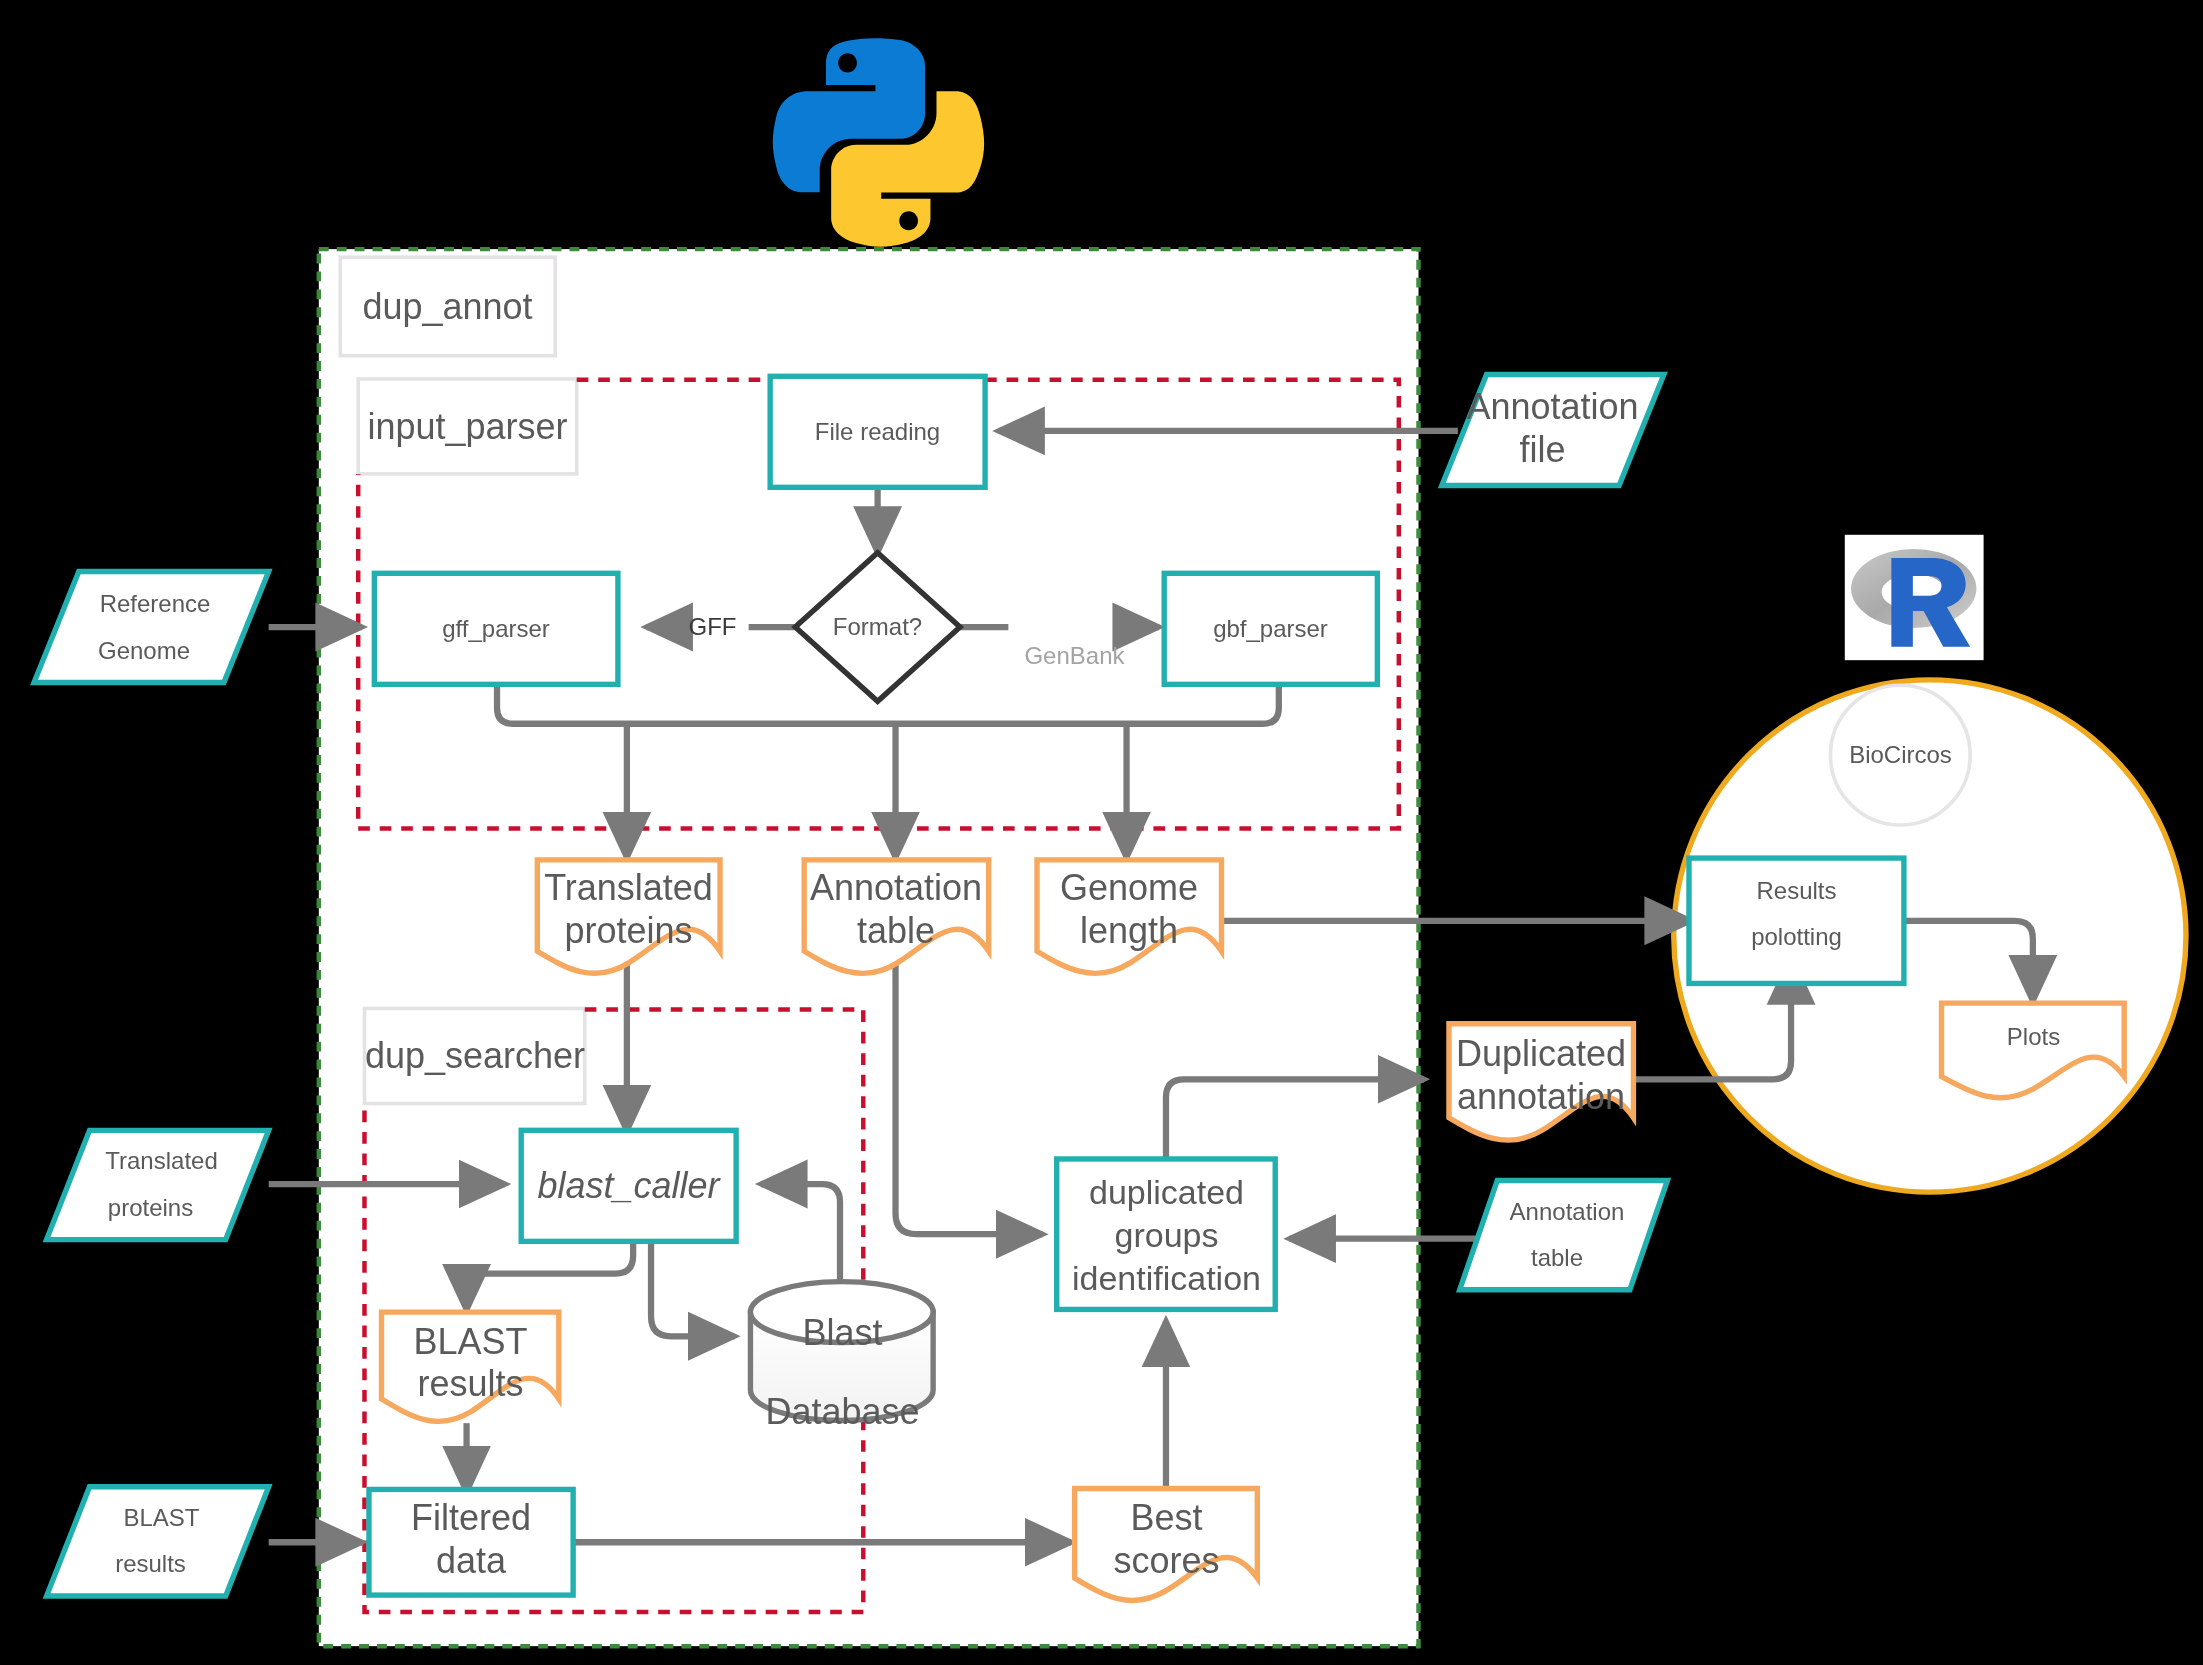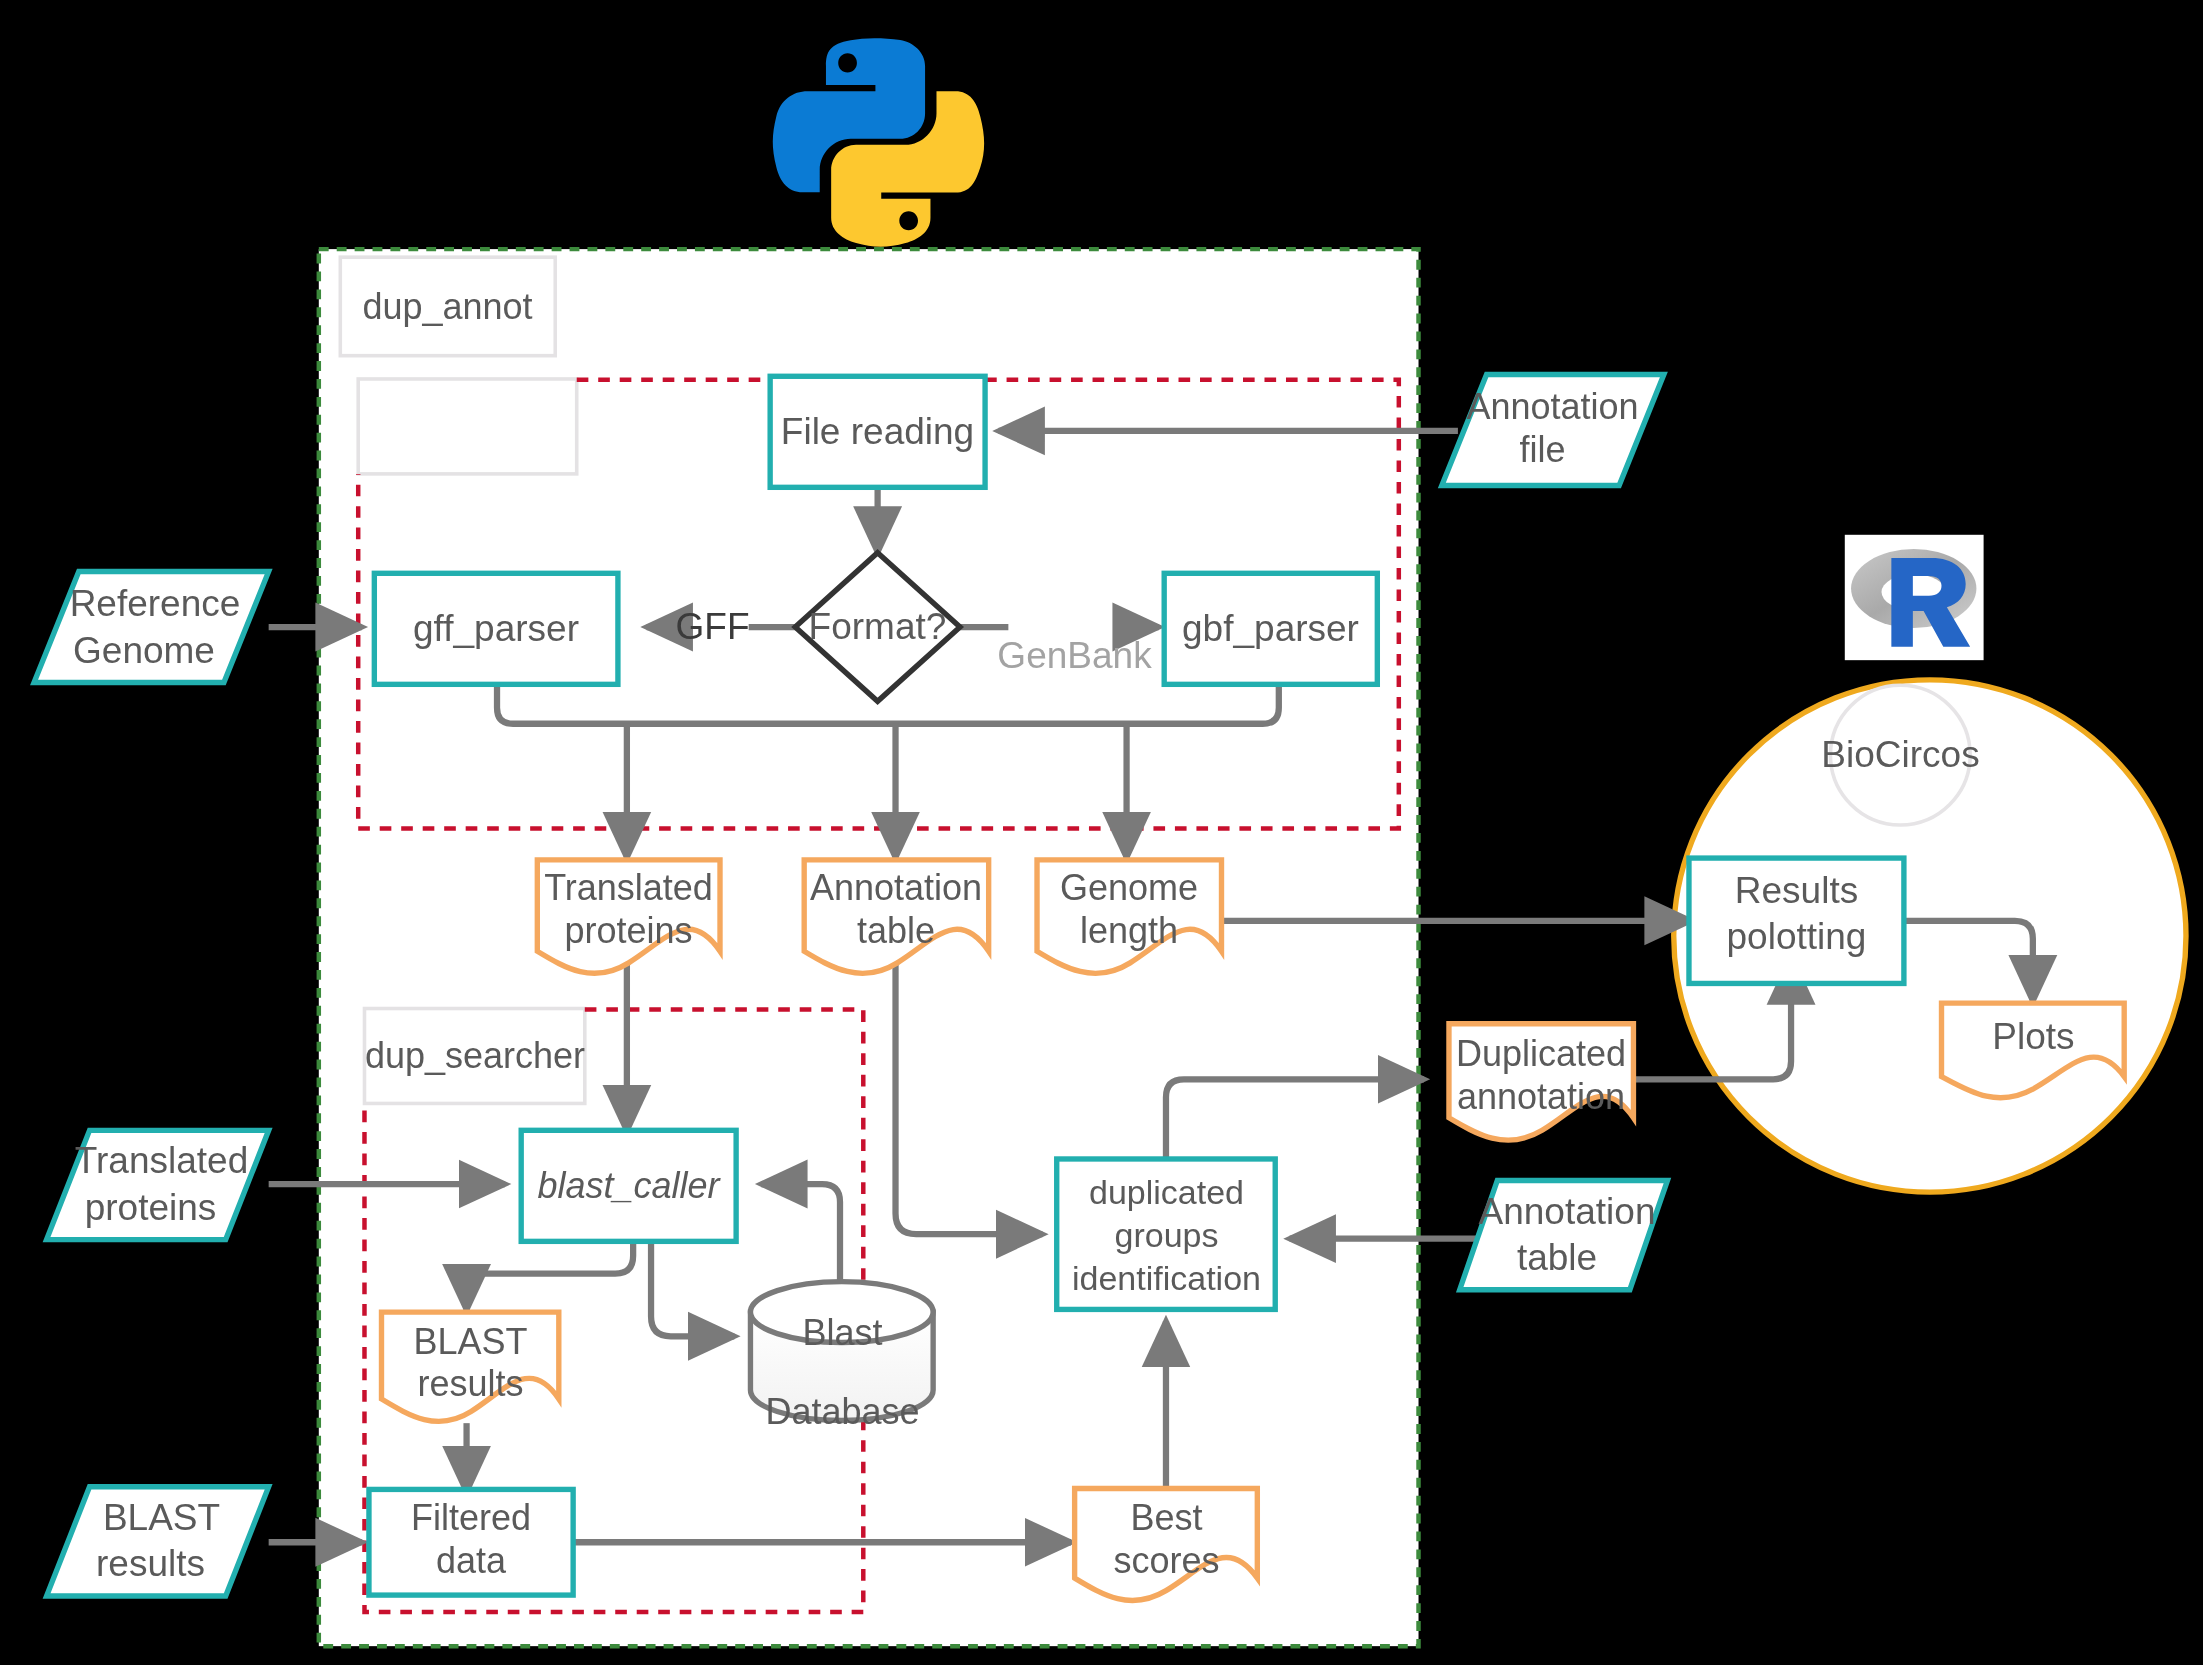--- a/index.html
+++ b/index.html
@@ -2,21 +2,21 @@
 <html style="font-size:14.3px"><head>
 <meta charset="utf-8">
 <style>
   html,body{margin:0;padding:0;background:#000;}
   body{width:2203px;height:1666px;position:relative;overflow:hidden;
        font-family:"Liberation Sans","DejaVu Sans",sans-serif;}
   .stage{position:absolute;left:0;top:0;width:2203px;height:1666px;}
   svg.layer{position:absolute;left:0;top:0;width:2203px;height:1666px;overflow:visible;}
   .lbl{position:absolute;display:flex;align-items:center;justify-content:center;
        text-align:right;color:#5a5a5a;line-height:1.22;pointer-events:none;}
-  .f42{font-size:37px;}
+  .f42{font-size:24px;}
   .f38{font-size:34px;}
   .f40{font-size:36px;}
   .grouplbl{color:#5a5a5a;font-size:36px;}
 </style>
 </head>
 <body>
 
 <div class="stage">
 
   <svg class="layer" viewBox="0 0 2460 1860">
@@ -147,20 +147,21 @@
     <g>
       <rect x="2060" y="597" width="155" height="140" fill="#ffffff"></rect>
       <ellipse cx="2137" cy="657" rx="70" ry="44" fill="url(#rgray)"></ellipse>
       <ellipse cx="2137" cy="661" rx="36" ry="20" fill="#ffffff"></ellipse>
       <path d="M2112,623 h45 c24,0 38,12 38,29 c0,13 -8,22 -21,26 l26,44 h-30 l-22,-40 h-12 v40 h-24 z
                M2136,643 v22 h18 c9,0 14,-4 14,-11 c0,-7 -5,-11 -14,-11 z" fill="#2566C6"></path>
     </g>
   </svg>
 
   <div class="lbl grouplbl" style="left:340px;top:257px;width:215px;height:99px;">dup_annot</div>
+  <div class="lbl grouplbl" style="left:358px;top:379px;width:219px;height:95px;">input_parser</div>
   <div class="lbl grouplbl" style="left:365px;top:1008px;width:220px;height:95px;">dup_searcher</div>
   <div class="lbl f42" style="left:1811px;top:719px;width:179px;height:72px;">BioCircos</div>
 
   <div class="lbl f42" style="left:770px;top:376px;width:215px;height:111px;">File reading</div>
   <div class="lbl f42" style="left:788px;top:591px;width:179px;height:72px;">Format?</div>
   <div class="lbl f42" style="left:663px;top:602px;width:99px;height:50px;color:#3a3a3a;">GFF</div>
   <div class="lbl f42" style="left:994px;top:631px;width:161px;height:50px;color:#a3a3a3;">GenBank</div>
   <div class="lbl f42" style="left:374px;top:573px;width:244px;height:111px;">gff_parser</div>
   <div class="lbl f42" style="left:1164px;top:573px;width:213px;height:111px;">gbf_parser</div>
 

